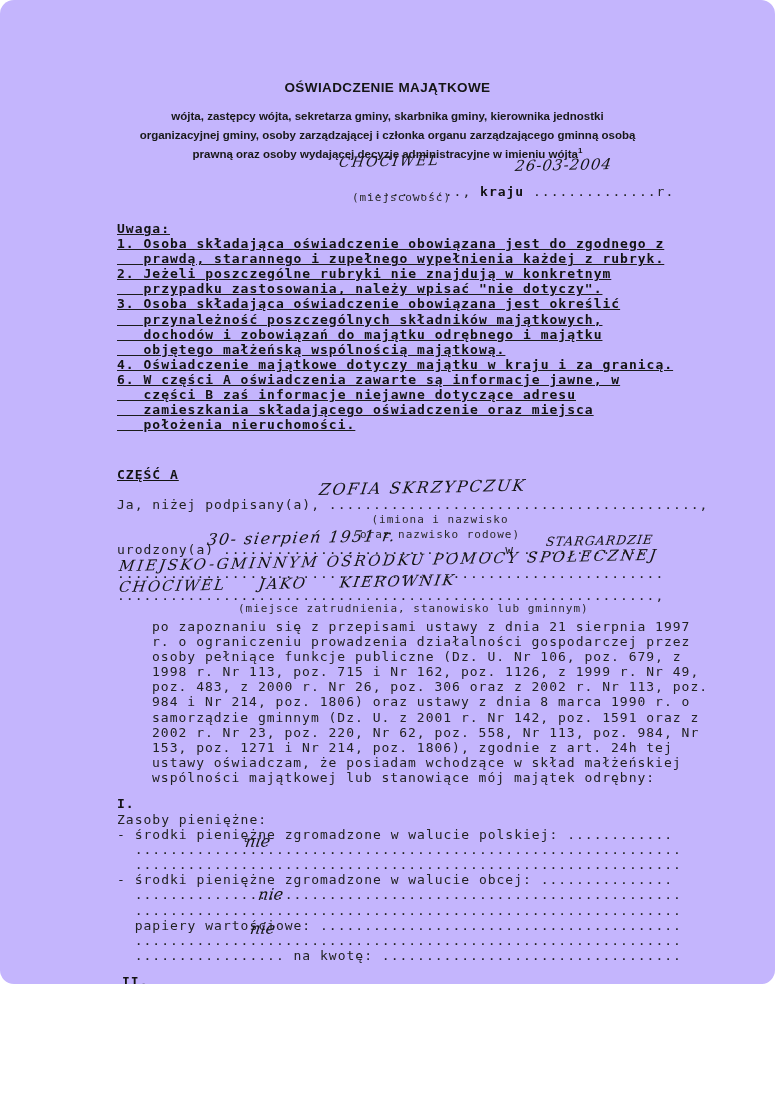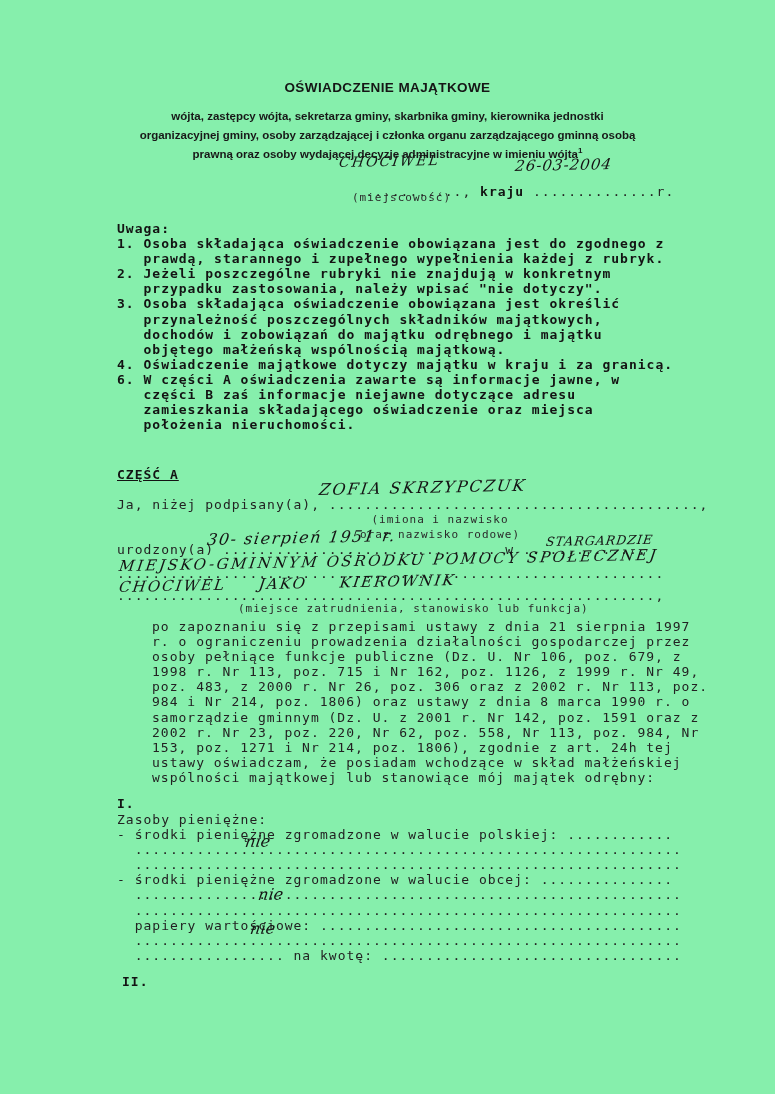--- a/index.html
+++ b/index.html
@@ -1,22 +1,23 @@
 <!DOCTYPE html>
 <html lang="pl"><head>
 <meta charset="utf-8">
 <style>
   html,body{margin:0;padding:0;background:#ffffff;}
   .page{
     position:relative;
-    width:775px;height:1094px;
-    background:#86efac;
+    width:775px;height:984px;
+    background:#c4b5fd;
     overflow:hidden;
     font-family:"DejaVu Sans Mono",monospace;
     color:#1b1b1b;
+    border-radius:14px;
   }
   .abs{position:absolute;}
   .center{width:775px;text-align:center;left:0;}
   .title{
     font-family:"Liberation Sans",sans-serif;
     font-weight:bold;font-size:13.5px;letter-spacing:.4px;
     color:#151515;
   }
   .subtitle{
     font-family:"Liberation Sans",sans-serif;
@@ -55,21 +56,21 @@
 prawną oraz osoby wydającej decyzje administracyjne w imieniu wójta</span><sup>1</sup></span>
   </div>
 
   <div class="abs mono pre" style="top:169px;left:330px;">
     <span class="dotline">...........,</span><span class="bold"> kraju </span><span class="dotline">..............</span><span>r.</span>
   </div>
   <div class="hand hand-caps" style="top:154px;left:338px;font-size:14px;">CHOCIWEL</div>
   <div class="hand" style="top:157px;left:514px;font-size:15px;letter-spacing:1px;">26-03-2004</div>
   <div class="abs caption" style="top:191px;left:352px;">(miejscowość)</div>
 
-  <div class="abs" style="top:221px;left:117px;width:575px;">
+  <div class="abs" style="top:221px;left:117px;width:575px;text-decoration:underline;">
     <div class="mono bold">Uwaga:</div>
     <div class="mono bold pre uwaga-item">1. Osoba składająca oświadczenie obowiązana jest do zgodnego z
    prawdą, starannego i zupełnego wypełnienia każdej z rubryk.</div>
     <div class="mono bold pre uwaga-item">2. Jeżeli poszczególne rubryki nie znajdują w konkretnym
    przypadku zastosowania, należy wpisać "nie dotyczy".</div>
     <div class="mono bold pre uwaga-item">3. Osoba składająca oświadczenie obowiązana jest określić
    przynależność poszczególnych składników majątkowych,
    dochodów i zobowiązań do majątku odrębnego i majątku
    objętego małżeńską wspólnością majątkową.</div>
     <div class="mono bold pre uwaga-item">4. Oświadczenie majątkowe dotyczy majątku w kraju i za granicą.</div>
@@ -90,21 +91,21 @@
 oraz nazwisko rodowe)</div>
   <div class="hand" style="top:530px;left:206px;font-size:16px;letter-spacing:1.5px;">30- sierpień 1951 r.</div>
   <div class="hand hand-caps" style="top:534px;left:545px;font-size:12.5px;letter-spacing:1px;">STARGARDZIE</div>
 
   <div class="abs mono pre dotline" style="top:566px;left:117px;">..............................................................</div>
   <div class="hand hand-caps hand-sm" style="top:557px;left:118px;letter-spacing:2.5px;">MIEJSKO-GMINNYM OŚRODKU POMOCY SPOŁECZNEJ</div>
 
   <div class="abs mono pre dotline" style="top:588px;left:117px;">.............................................................,</div>
   <div class="hand hand-caps hand-sm" style="top:578px;left:118px;word-spacing:26px;letter-spacing:2px;">CHOCIWEL JAKO KIEROWNIK</div>
 
-  <div class="abs caption" style="top:602px;left:238px;">(miejsce zatrudnienia, stanowisko lub funkcja)</div>
+  <div class="abs caption" style="top:602px;left:238px;">(miejsce zatrudnienia, stanowisko lub gminnym)</div>
 
   <div class="abs mono pre" style="top:619px;left:117px;margin-left:35px;">po zapoznaniu się z przepisami ustawy z dnia 21 sierpnia 1997
 r. o ograniczeniu prowadzenia działalności gospodarczej przez
 osoby pełniące funkcje publiczne (Dz. U. Nr 106, poz. 679, z
 1998 r. Nr 113, poz. 715 i Nr 162, poz. 1126, z 1999 r. Nr 49,
 poz. 483, z 2000 r. Nr 26, poz. 306 oraz z 2002 r. Nr 113, poz.
 984 i Nr 214, poz. 1806) oraz ustawy z dnia 8 marca 1990 r. o
 samorządzie gminnym (Dz. U. z 2001 r. Nr 142, poz. 1591 oraz z
 2002 r. Nr 23, poz. 220, Nr 62, poz. 558, Nr 113, poz. 984, Nr
 153, poz. 1271 i Nr 214, poz. 1806), zgodnie z art. 24h tej

